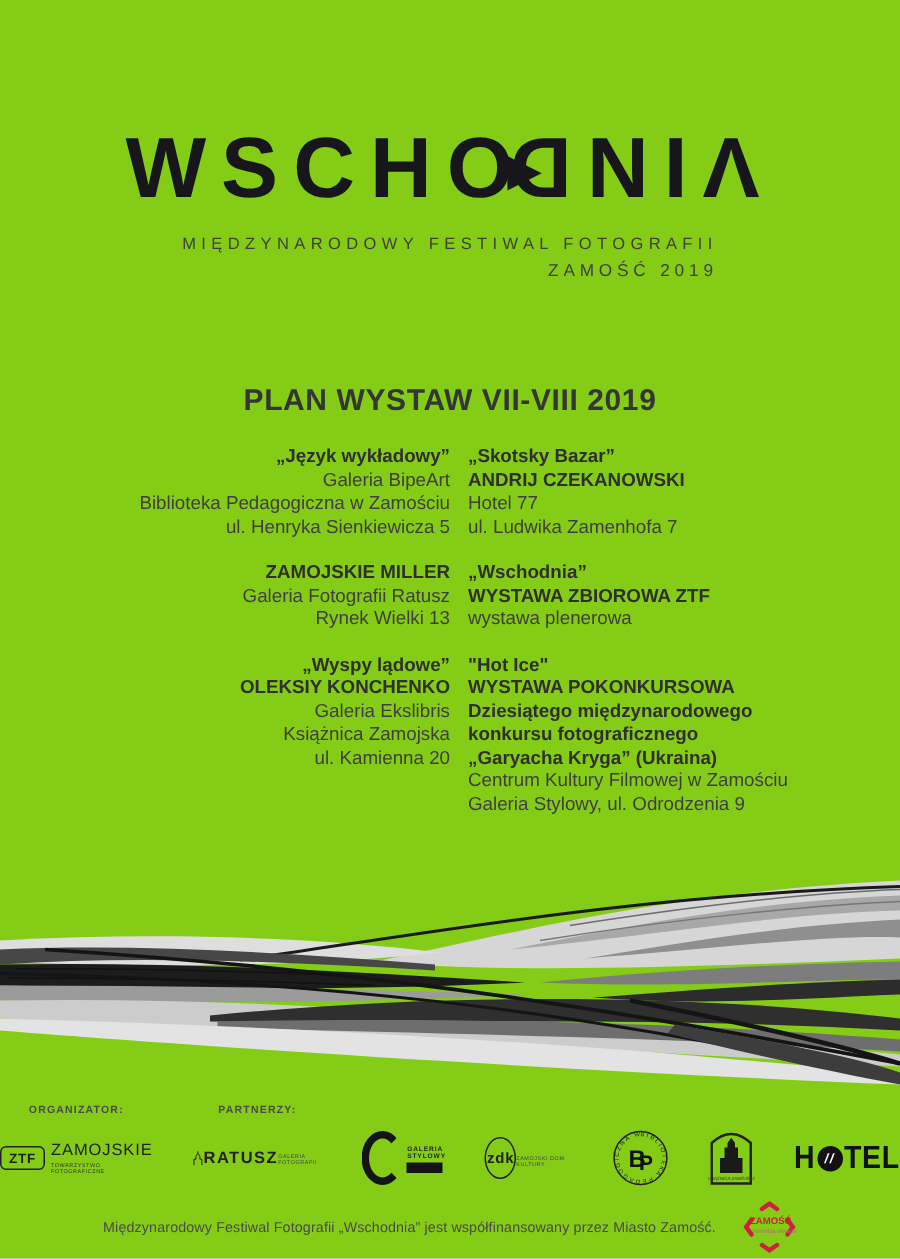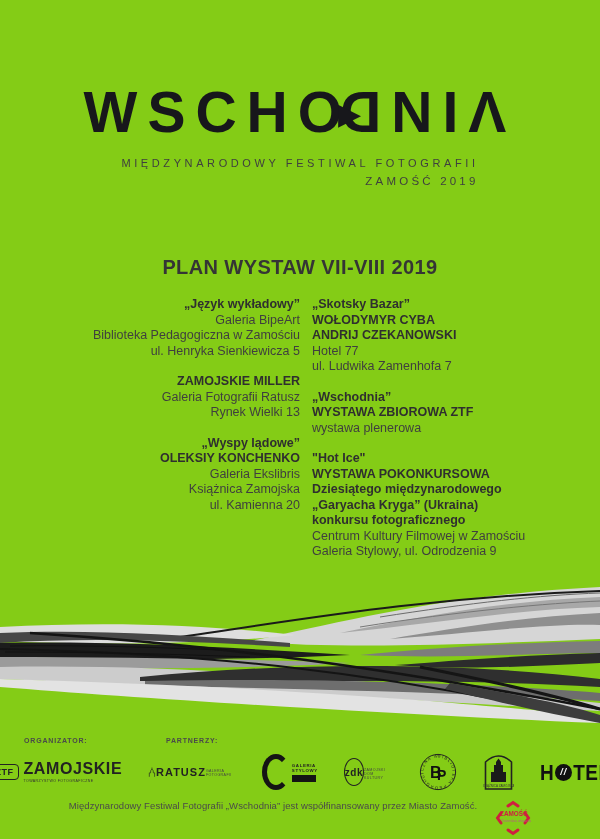--- a/index.html
+++ b/index.html
@@ -44,21 +44,21 @@
   .logo-strip{display:flex;justify-content:center;align-items:flex-start;gap:26px;}
   .slot{display:flex;flex-direction:column;align-items:center;}
   .slot-label{
     font-size:7px;font-weight:700;letter-spacing:0.8px;color:#4a4a4a;
     height:16px;line-height:10px;white-space:nowrap;
   }
   .slot-body{display:flex;align-items:center;min-height:40px;}
   
   .ztf{display:flex;align-items:center;gap:4px;color:#222;}
   .ztf-box{border:1.6px solid #222;border-radius:4px;padding:2px 5px;font-size:9px;font-weight:700;letter-spacing:0.5px;}
-  .ztf-name{font-size:16px;font-weight:700;letter-spacing:0.6px;line-height:1;}
+  .ztf-name{font-size:11px;font-weight:400;letter-spacing:0.6px;line-height:1;}
   .ztf-sub{font-size:3.6px;letter-spacing:0.4px;margin-top:2px;color:#333;}
   
   .ratusz{display:flex;flex-direction:row;align-items:center;color:#222;}
   .ratusz-name{font-size:11px;font-weight:600;letter-spacing:1px;line-height:1;}
   .ratusz-sub{font-size:3.6px;letter-spacing:0.4px;margin-top:2px;color:#444;}
   
   .stylowy{display:flex;align-items:center;gap:2px;}
   .stylowy-c{
     width:18px;height:26px;border:5px solid #141414;border-right-color:transparent;
     border-radius:50%;
@@ -76,21 +76,21 @@
   .zdk-sub{font-size:3.6px;letter-spacing:0.4px;margin-top:3px;color:#444;}
   
   .hotel{display:flex;align-items:center;color:#111;font-weight:700;}
   .hotel-txt{font-size:19px;letter-spacing:0.5px;transform:scaleY(1.12);line-height:1;}
   .hotel-disc{
     width:17px;height:17px;border-radius:50%;background:#111;color:#fff;
     display:inline-flex;align-items:center;justify-content:center;
     font-size:9px;font-style:italic;font-weight:700;margin:0 1px;letter-spacing:1px;
   }
   
-  .footer{position:absolute;top:800px;left:0;width:600px;display:flex;align-items:flex-start;justify-content:center;gap:8px;}
+  .footer{position:absolute;top:800px;left:0;width:600px;display:flex;align-items:center;justify-content:center;gap:8px;}
   .credit{font-size:9.5px;color:#4a4a4a;letter-spacing:0.1px;}
 </style>
 </head>
 <body>
 
 <div class="page">
 
   <div class="header">
     <div class="logo-row">
       <span class="seg">WSCHO</span>
@@ -123,36 +123,35 @@
           <div class="entry-line entry-title">„Wyspy lądowe”</div>
           <div class="entry-line entry-artist">OLEKSIY KONCHENKO</div>
           <div class="entry-line">Galeria Ekslibris</div>
           <div class="entry-line">Książnica Zamojska</div>
           <div class="entry-line">ul. Kamienna 20</div>
         </div>
       </div>
     <div class="col-right" id="col-right">
         <div class="entry">
           <div class="entry-line entry-title">„Skotsky Bazar”</div>
-          <div class="entry-line entry-artist">WOŁODYMYR CYBA</div>
           <div class="entry-line entry-artist">ANDRIJ CZEKANOWSKI</div>
           <div class="entry-line">Hotel 77</div>
           <div class="entry-line">ul. Ludwika Zamenhofa 7</div>
         </div>
         <div class="entry">
           <div class="entry-line entry-title">„Wschodnia”</div>
           <div class="entry-line entry-artist">WYSTAWA ZBIOROWA ZTF</div>
           <div class="entry-line">wystawa plenerowa</div>
         </div>
         <div class="entry">
           <div class="entry-line entry-title">"Hot Ice"</div>
           <div class="entry-line entry-artist">WYSTAWA POKONKURSOWA</div>
           <div class="entry-line entry-artist">Dziesiątego międzynarodowego</div>
+          <div class="entry-line entry-artist">konkursu fotograficznego</div>
           <div class="entry-line entry-artist">„Garyacha Kryga” (Ukraina)</div>
-          <div class="entry-line entry-artist">konkursu fotograficznego</div>
           <div class="entry-line">Centrum Kultury Filmowej w Zamościu</div>
           <div class="entry-line">Galeria Stylowy, ul. Odrodzenia 9</div>
         </div>
       </div>
   </div>
 
   <svg class="artband" viewBox="0 0 600 148" preserveAspectRatio="none">
     <path d="M250,58 C340,40 440,12 600,4 L600,56 C460,62 330,66 250,58 Z" fill="#d6d6d6"></path>
     <path d="M0,44 C110,38 210,42 295,52 C200,62 90,62 0,58 Z" fill="#dedede"></path>
     <path d="M600,14 C500,18 420,34 340,50 C440,40 520,26 600,24 Z" fill="#a8a8a8"></path>

